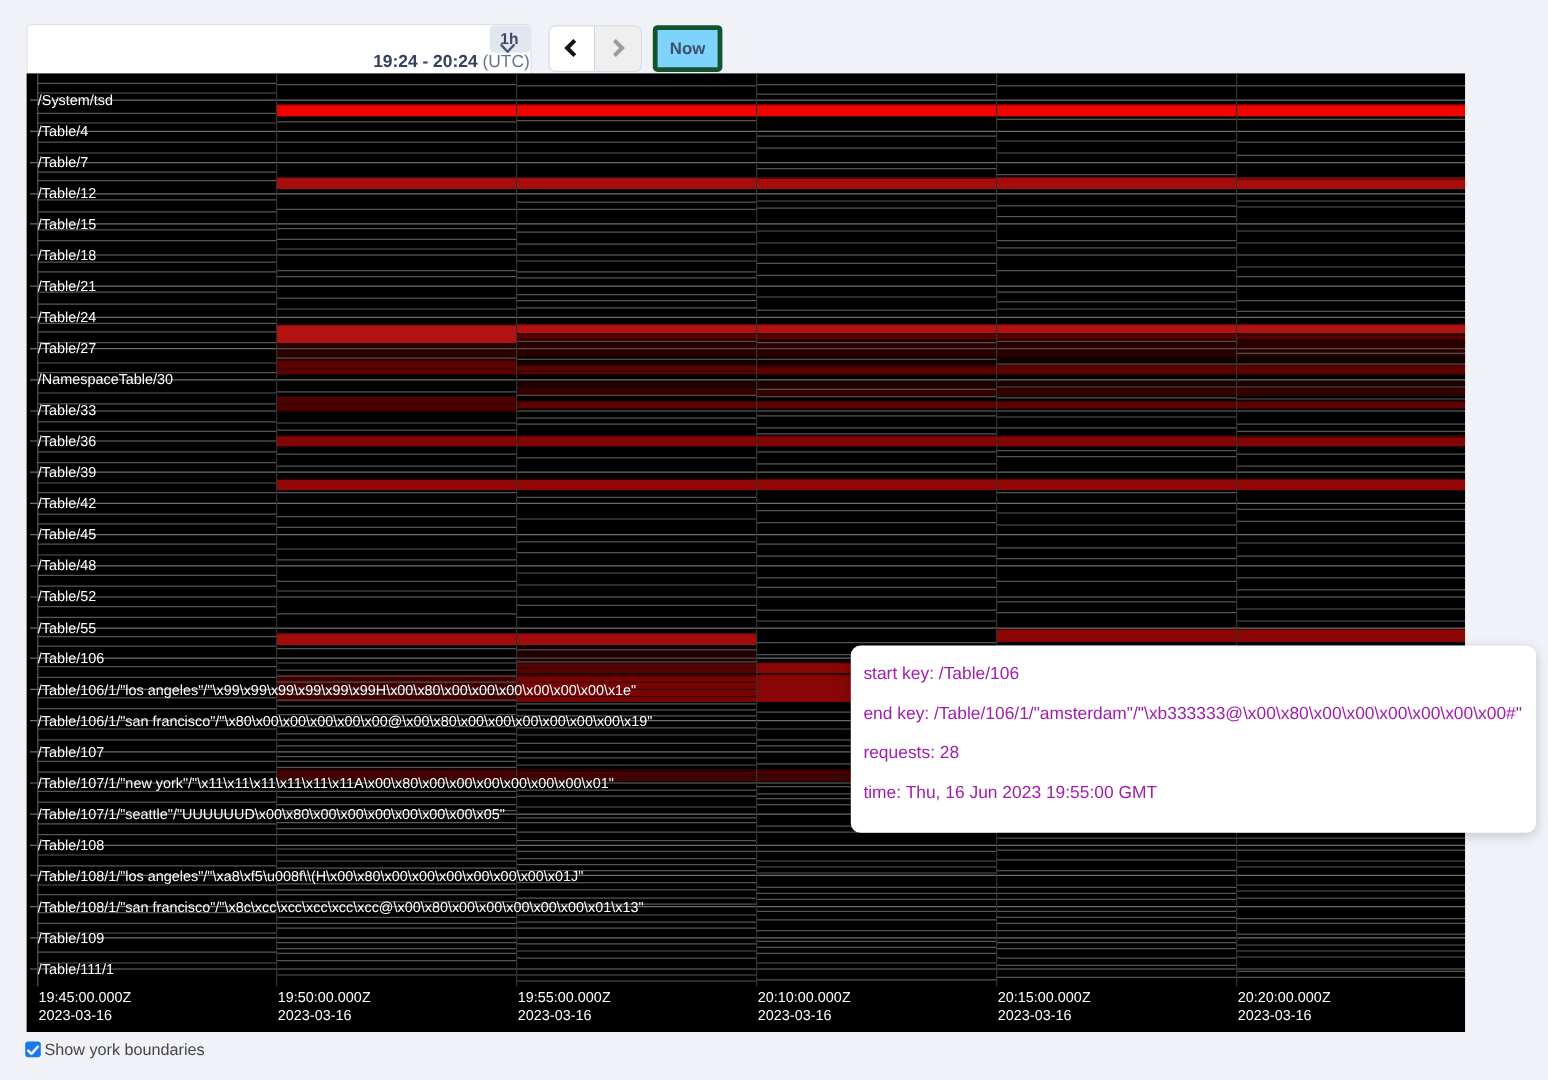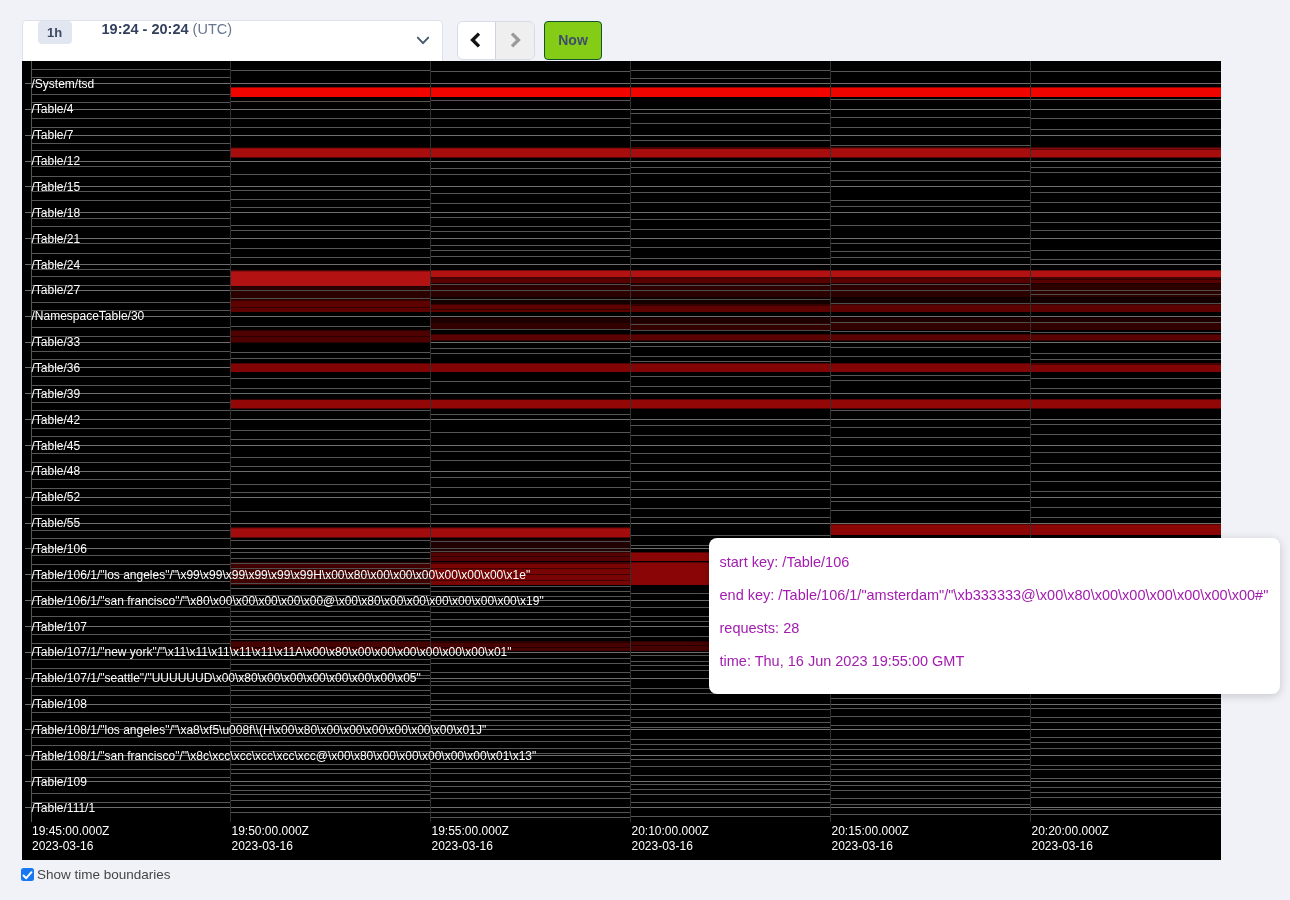--- a/index.html
+++ b/index.html
@@ -1,32 +1,32 @@
 <!DOCTYPE html>
 <html><head><meta charset="utf-8">
 <style>
 * { margin:0; padding:0; box-sizing:border-box; }
 html,body { width:1290px; height:900px; background:#f0f2f8; font-family:"Liberation Sans", sans-serif; overflow:hidden; }
 .page { position:relative; width:1290px; height:900px; }
 
 
 .selector { position:absolute; left:21.5px; top:19.5px; width:421px; height:56px; background:#fff;
-  border:1px solid #dde2ea; border-radius:4px; display:flex; align-items:flex-start; }
+  border:1px solid #dde2ea; border-radius:4px; display:flex; align-items:flex-end;flex-direction:column; }
 .badge { margin-left:15px; background:#e2e6f0; border-radius:4px; width:34px; height:23px;
   display:flex; align-items:center; justify-content:center; font-size:13px; font-weight:bold; color:#3d4a61; }
 .trange { margin-left:30px; font-size:14.5px; font-weight:bold; color:#33415e; }
 .trange .utc { font-weight:normal; color:#67768f; }
 .chev { position:absolute; right:12px; top:12px; }
 .navgrp { position:absolute; left:457px; top:20.5px; width:77.5px; height:39px; border:1px solid #d6dbe8;
   border-radius:6px; overflow:hidden; display:flex; }
 .navbtn { width:38.5px; height:100%; display:flex; align-items:center; justify-content:center; }
 .navbtn.prev { background:#fff; border-right:1px solid #ccd3e4; }
 .navbtn.next { background:#efeff0; }
-.nowbtn { position:absolute; left:544px; top:20.5px; width:58px; height:39px; background:#84cc16;
-  border:1px solid #14532d; border-radius:4px; display:flex; align-items:center; justify-content:center;
+.nowbtn { position:absolute; left:544px; top:20.5px; width:58px; height:39px; background:#7dd3fc;
+  border:4px solid #14532d; border-radius:4px; display:flex; align-items:center; justify-content:center;
   font-size:14px; font-weight:bold; color:#3e4e6b; }
 
 
 .tooltip { position:absolute; left:709px; top:538px; width:571px; height:156px; background:#fff;
   border-radius:8px; box-shadow:0 2px 10px rgba(0,0,0,0.18); padding:8px 10.5px; z-index:5; }
 .tooltip div { font-size:14.5px; color:#a21caf; height:33px; line-height:33px; white-space:nowrap; overflow:hidden; }
 
 
 .cbrow { position:absolute; left:21px; top:860.5px; height:28px; display:flex; align-items:center; }
 .cbox { width:13px; height:13px; background:#1778f2; border-radius:2.5px; position:relative; }
@@ -726,15 +726,15 @@
     <div>requests: 28</div>
     <div>time: Thu, 16 Jun 2023 19:55:00 GMT</div>
   </div>
 
   <div class="cbrow">
     <div class="cbox">
         <svg width="11" height="11" viewBox="0 0 11 11">
           <path d="M1.5 5.5 L4.2 8.2 L9.5 2.2" fill="none" stroke="#fff" stroke-width="2" stroke-linecap="round" stroke-linejoin="round"></path>
         </svg>
       </div>
-    <div class="cblabel">Show time boundaries</div>
+    <div class="cblabel">Show york boundaries</div>
   </div>
 </div>
 
 </body></html>

